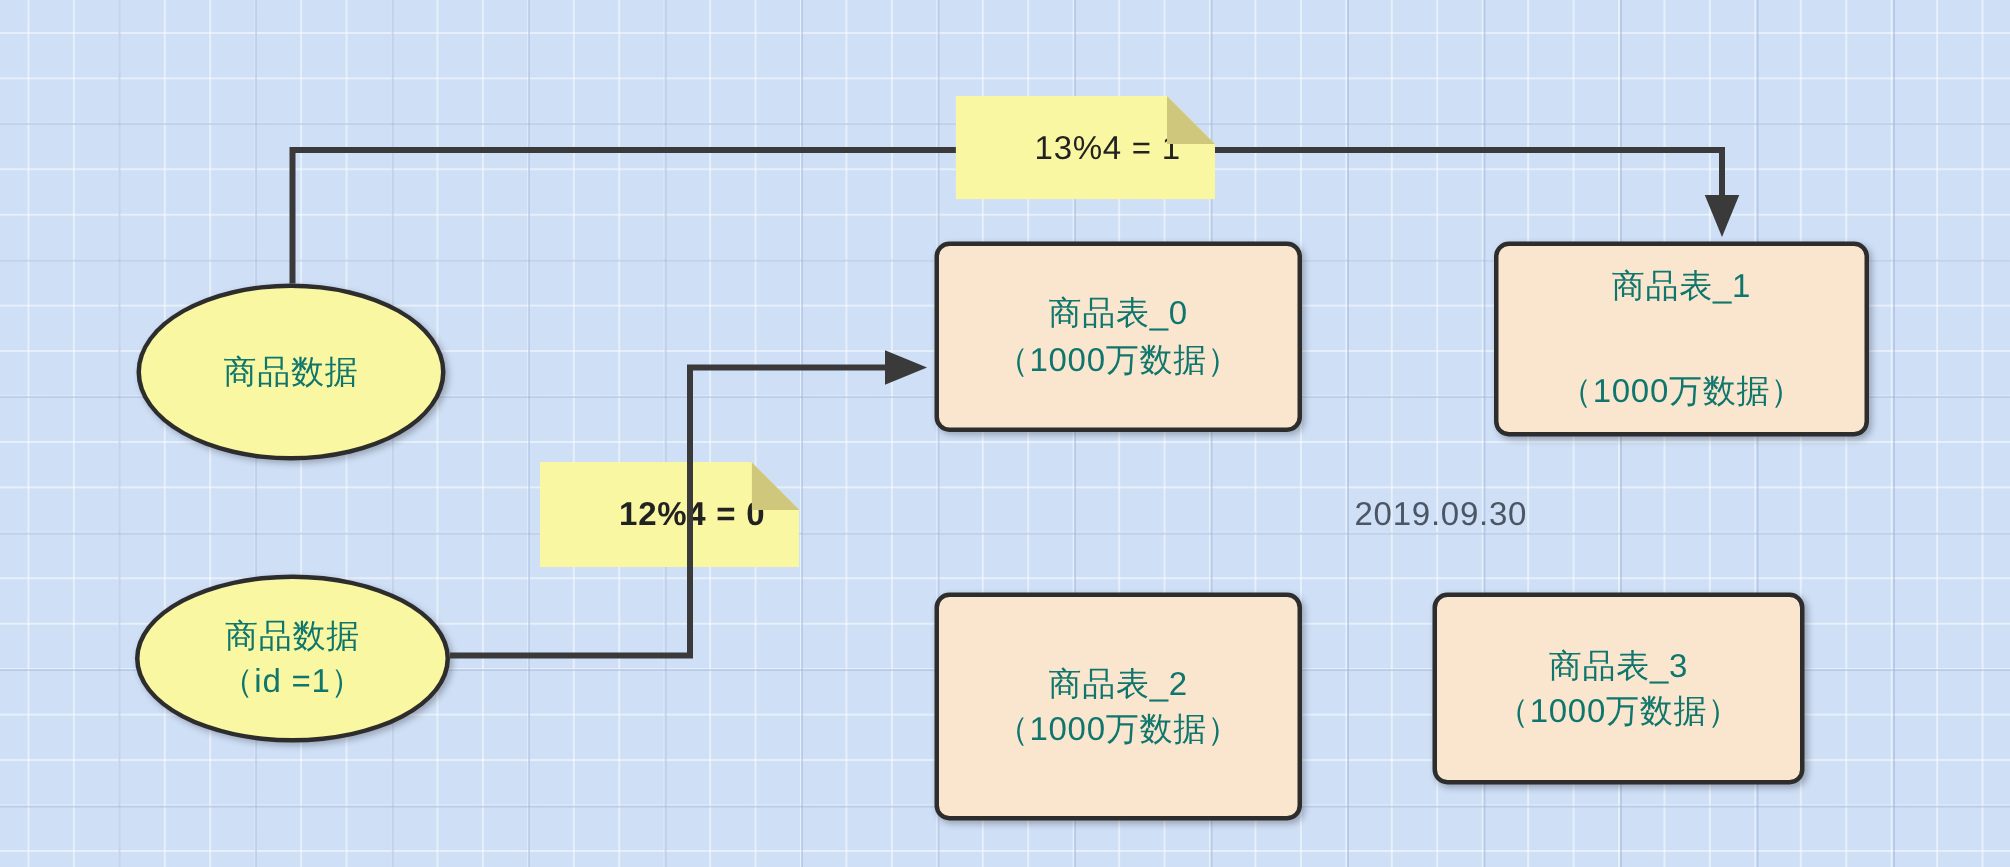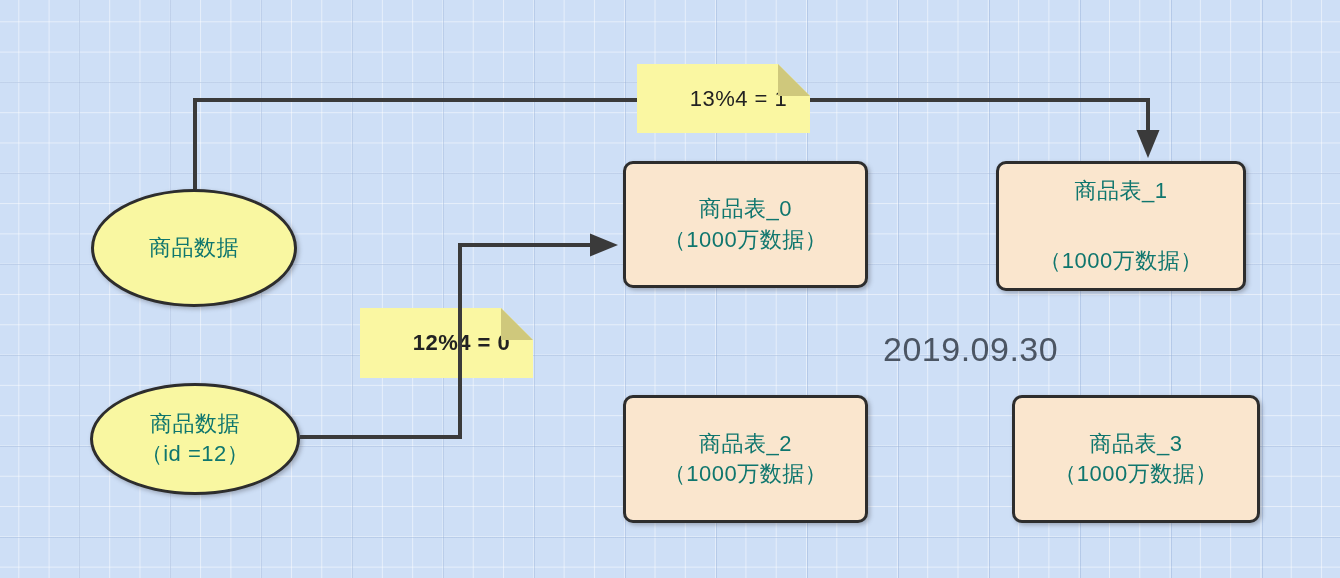--- a/index.html
+++ b/index.html
@@ -60,22 +60,23 @@
   .note .fold{
     position:absolute;top:0;right:0;
     width:32px;height:32px;
     background:#CFC87C;
     clip-path:polygon(0 0, 100% 100%, 0 100%);
   }
   .date-label{
     position:absolute;
     z-index:2;
     color:#4B5563;
-    font-size:34px;
+    font-size:22px;
     letter-spacing:0.5px;
+    margin-left:20px;
   }
   .edge-path{fill:none;stroke:#3a3a3a;stroke-width:4;}
   .edge-head{fill:#3a3a3a;stroke:none;}
 </style>
 </head>
 <body>
 
 <div class="canvas">
 
   <svg class="edge-layer layer-back" viewBox="0 0 1340 578">
@@ -107,36 +108,36 @@
   </svg>
 
   <div class="date-label" style="left:883px;top:330px;">2019.09.30</div>
 
   <div class="node ellipse" style="left:91px;top:189px;width:206px;height:118px;">
     <div>商品数据</div>
   </div>
 
   <div class="node ellipse" style="left:90px;top:383px;width:210px;height:112px;">
     <div>商品数据</div>
-    <div>（id =12）</div>
+    <div>（id =1）</div>
   </div>
 
   <div class="node table" style="left:623px;top:161px;width:245px;height:127px;">
     <div>商品表_0</div>
     <div>（1000万数据）</div>
   </div>
 
   <div class="node table" style="left:996px;top:161px;width:250px;height:130px;gap:40px;">
     <div>商品表_1</div>
     <div>（1000万数据）</div>
   </div>
 
-  <div class="node table" style="left:623px;top:395px;width:245px;height:128px;">
+  <div class="node table" style="left:623px;top:395px;width:245px;height:152px;">
     <div>商品表_2</div>
     <div>（1000万数据）</div>
   </div>
 
-  <div class="node table" style="left:1012px;top:395px;width:248px;height:128px;">
+  <div class="node table" style="left:955px;top:395px;width:248px;height:128px;">
     <div>商品表_3</div>
     <div>（1000万数据）</div>
   </div>
 
 </div>
 
 </body></html>

